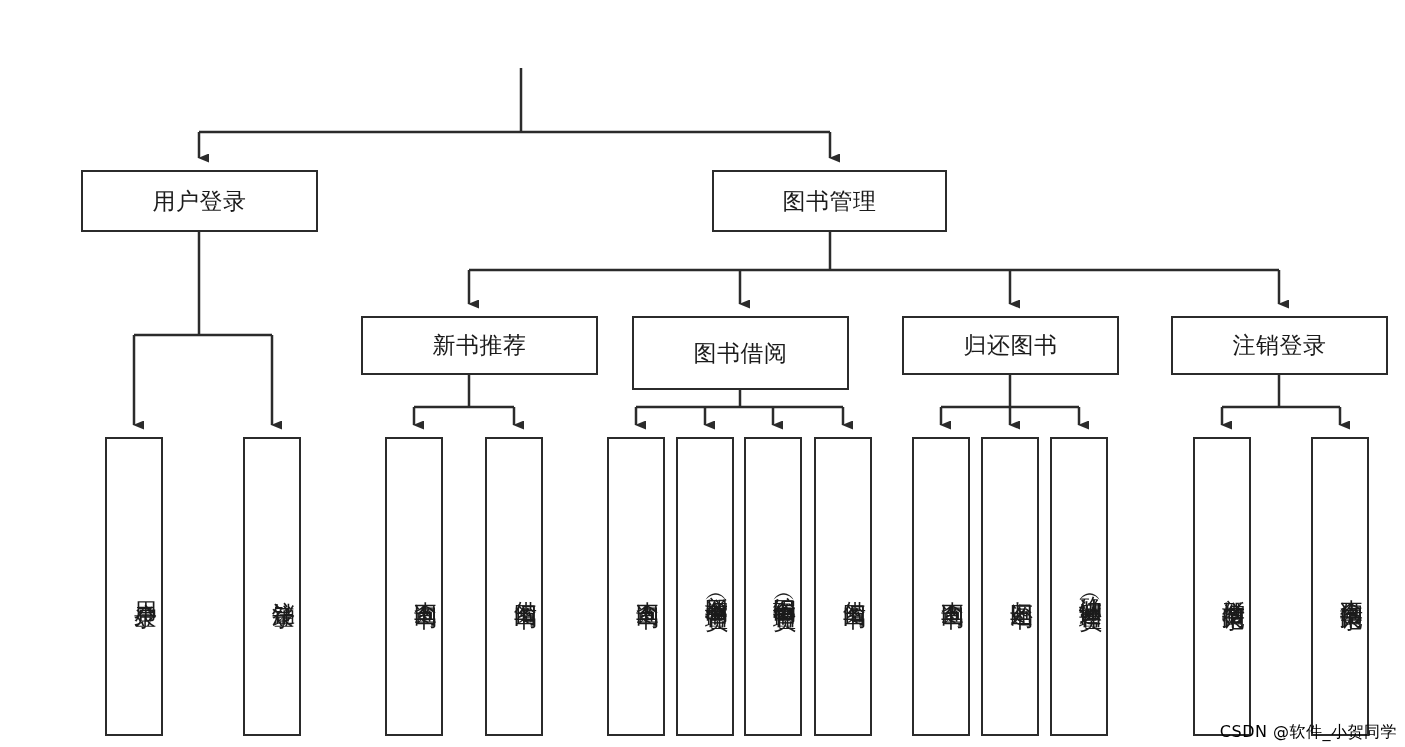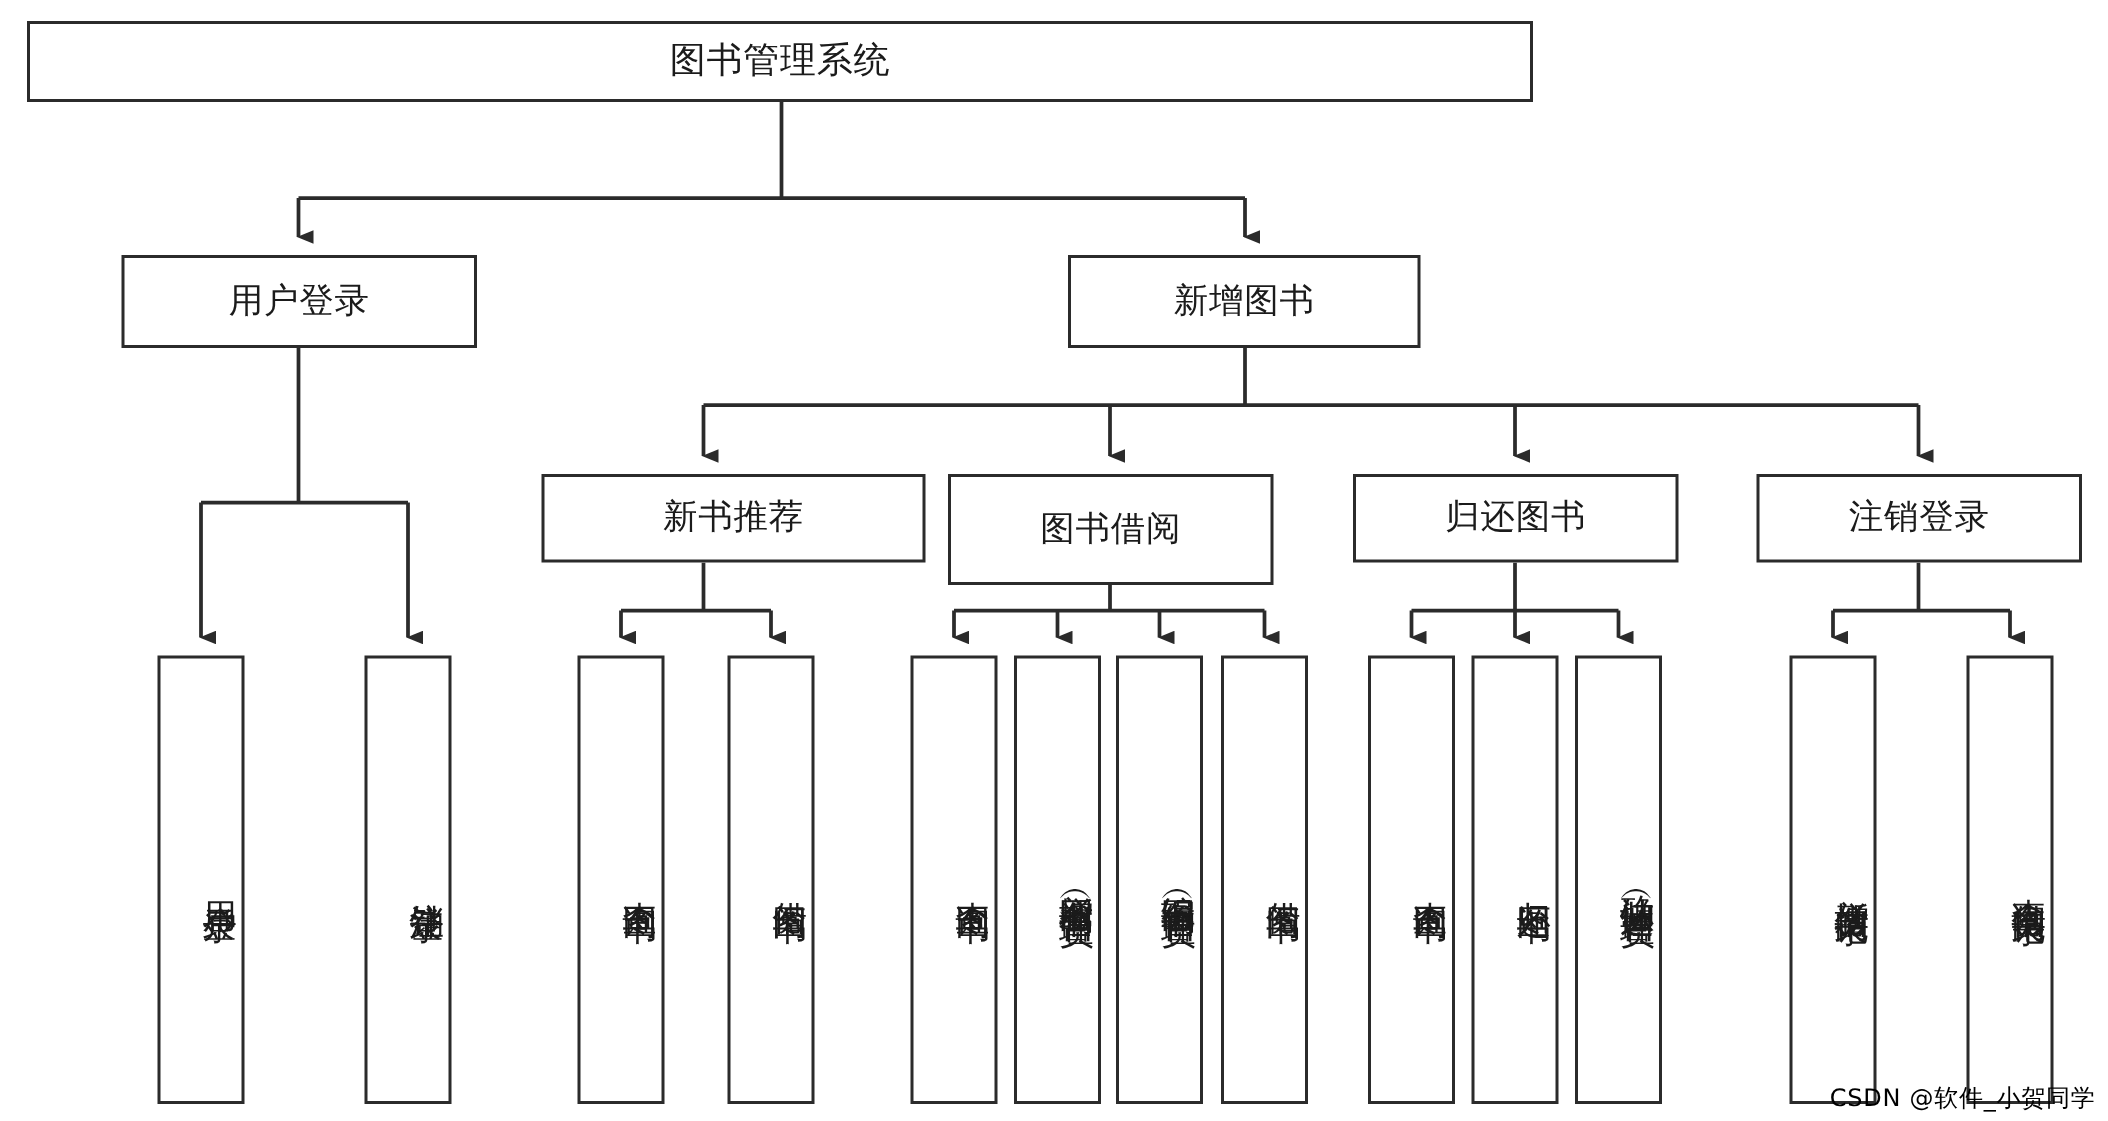--- a/index.html
+++ b/index.html
@@ -135,32 +135,29 @@
     </g>
 
     <g stroke="#2b2b2b" stroke-width="2.5" fill="none">
       <line x1="1279" y1="375" x2="1279" y2="407"></line>
       <line x1="1222" y1="407" x2="1340" y2="407"></line>
       <line x1="1222" y1="407" x2="1222" y2="425" marker-end="url(#arrowhead)"></line>
       <line x1="1340" y1="407" x2="1340" y2="425" marker-end="url(#arrowhead)"></line>
     </g>
   </svg>
 
-  <div class="node horizontal root" style="left:18px; top:14px; width:1004px; height:54px;">
-    <span class="node-label">图书管理系统</span>
-  </div>
 
   <div class="node horizontal" style="left:81px; top:170px; width:237px; height:62px;">
     <span class="node-label">用户登录</span>
   </div>
   <div class="node horizontal" style="left:712px; top:170px; width:235px; height:62px;">
-    <span class="node-label">新增图书</span>
-  </div>
-
-  <div class="node horizontal" style="left:361px; top:316px; width:256px; height:59px;">
+    <span class="node-label">图书管理</span>
+  </div>
+
+  <div class="node horizontal" style="left:361px; top:316px; width:237px; height:59px;">
     <span class="node-label">新书推荐</span>
   </div>
   <div class="node horizontal" style="left:632px; top:316px; width:217px; height:74px;">
     <span class="node-label">图书借阅</span>
   </div>
   <div class="node horizontal" style="left:902px; top:316px; width:217px; height:59px;">
     <span class="node-label">归还图书</span>
   </div>
   <div class="node horizontal" style="left:1171px; top:316px; width:217px; height:59px;">
     <span class="node-label">注销登录</span>

